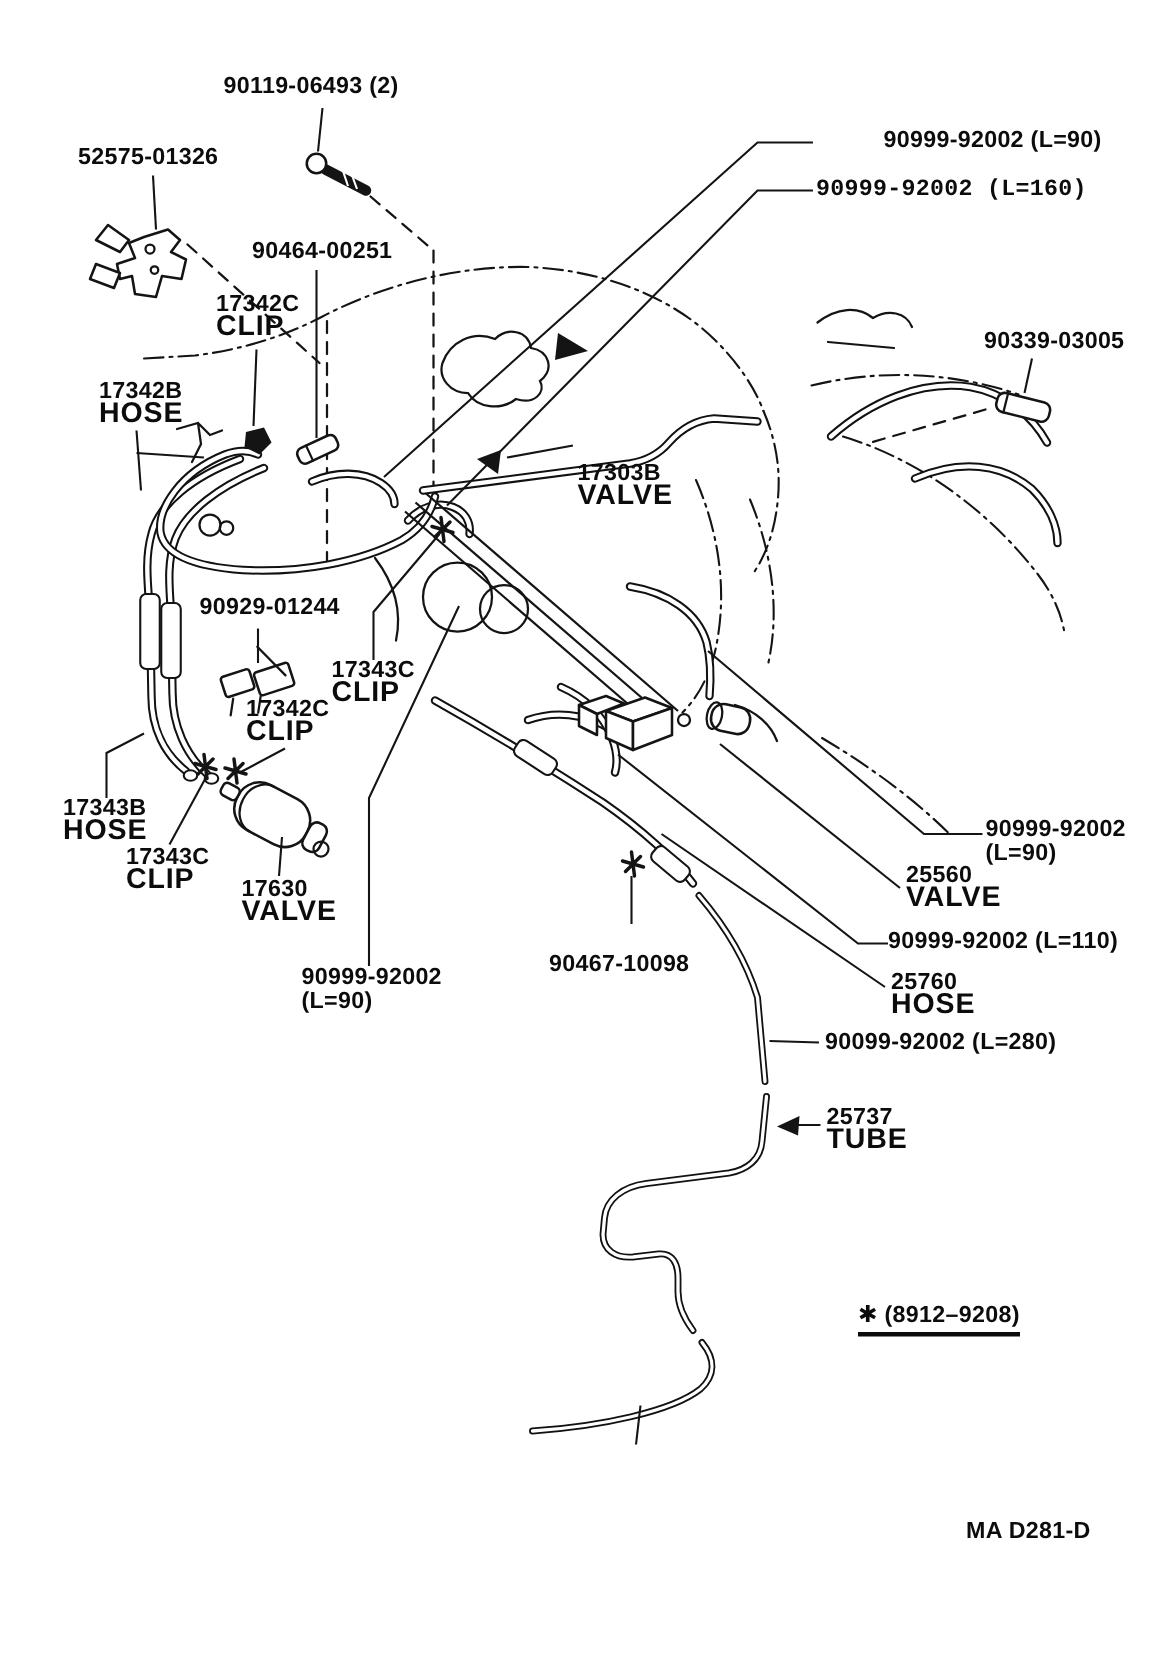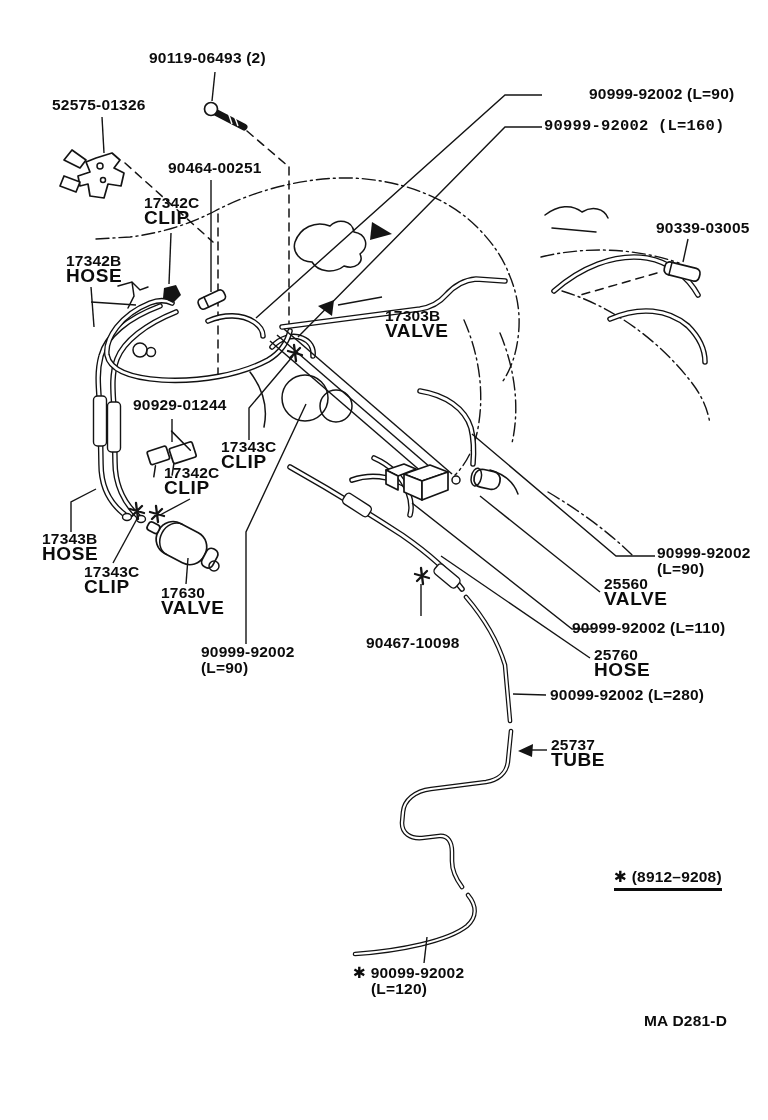--- a/index.html
+++ b/index.html
@@ -20,21 +20,21 @@
   .part{fill:#fff;stroke:#141414;stroke-width:1.7;stroke-linejoin:round;}
   .partln{fill:none;stroke:#141414;stroke-width:1.5;stroke-linecap:round;}
   .fillb{fill:#141414;stroke:none;}
   .sleeve{fill:#fff;stroke:#141414;stroke-width:1.4;}
   .star{stroke:#141414;stroke-width:2.3;stroke-linecap:round;}
   #labels{position:absolute;left:0;top:0;width:100%;height:100%;}
   .label{position:absolute;color:#0c0c0c;font-weight:700;white-space:nowrap;}
   .label .ln{font-size:15.5px;line-height:16px;letter-spacing:0.2px;}
   .label .ln.small{font-size:19px;line-height:14px;letter-spacing:0.6px;}
   .label .ln.ind{margin-left:18px;}
-  .label.underline{border-bottom:3.5px solid #0c0c0c;padding-bottom:3px;margin-left:42px;}
+  .label.underline{border-bottom:3.5px solid #0c0c0c;padding-bottom:3px;}
 </style>
 </head>
 <body>
 
 <div class="stage">
 
   <svg class="art" width="768" height="1120" viewBox="0 0 768 1120">
 
     <g>
       <path class="ph" d="M 96,239 L 130,237 C 162,233 190,224 215,211 C 255,190 305,177 352,178 C 402,180 448,198 477,227 C 492,242 503,258 509,274"></path>
@@ -289,41 +289,37 @@
         <div class="ln">(L=90)</div>
       </div>
       <div class="label" style="left: 657px; top: 545px;">
         <div class="ln">90999-92002</div>
         <div class="ln">(L=90)</div>
       </div>
       <div class="label" style="left: 604px; top: 576px;">
         <div class="ln">25560</div>
         <div class="ln small">VALVE</div>
       </div>
-      <div class="label" style="left: 572px; top: 620px;">
+      <div class="label" style="left: 592px; top: 620px;">
         <div class="ln">90999-92002 (L=110)</div>
       </div>
       <div class="label" style="left: 594px; top: 647px;">
         <div class="ln">25760</div>
         <div class="ln small">HOSE</div>
       </div>
       <div class="label" style="left: 366px; top: 619px; margin-top: 16px;">
         <div class="ln">90467-10098</div>
       </div>
       <div class="label" style="left: 550px; top: 687px;">
         <div class="ln">90099-92002 (L=280)</div>
       </div>
       <div class="label" style="left: 551px; top: 737px;">
         <div class="ln">25737</div>
         <div class="ln small">TUBE</div>
       </div>
       <div class="label underline" style="left: 572px; top: 869px;">
         <div class="ln">✱ (8912–9208)</div>
       </div>
-      <div class="label" style="left: 353px; top: 965px;">
-        <div class="ln">✱ 90099-92002</div>
-        <div class="ln ind">(L=120)</div>
-      </div>
       <div class="label" style="left: 644px; top: 1013px;">
         <div class="ln">MA D281-D</div>
       </div>
     </div>
 </div>
 
 </body></html>

